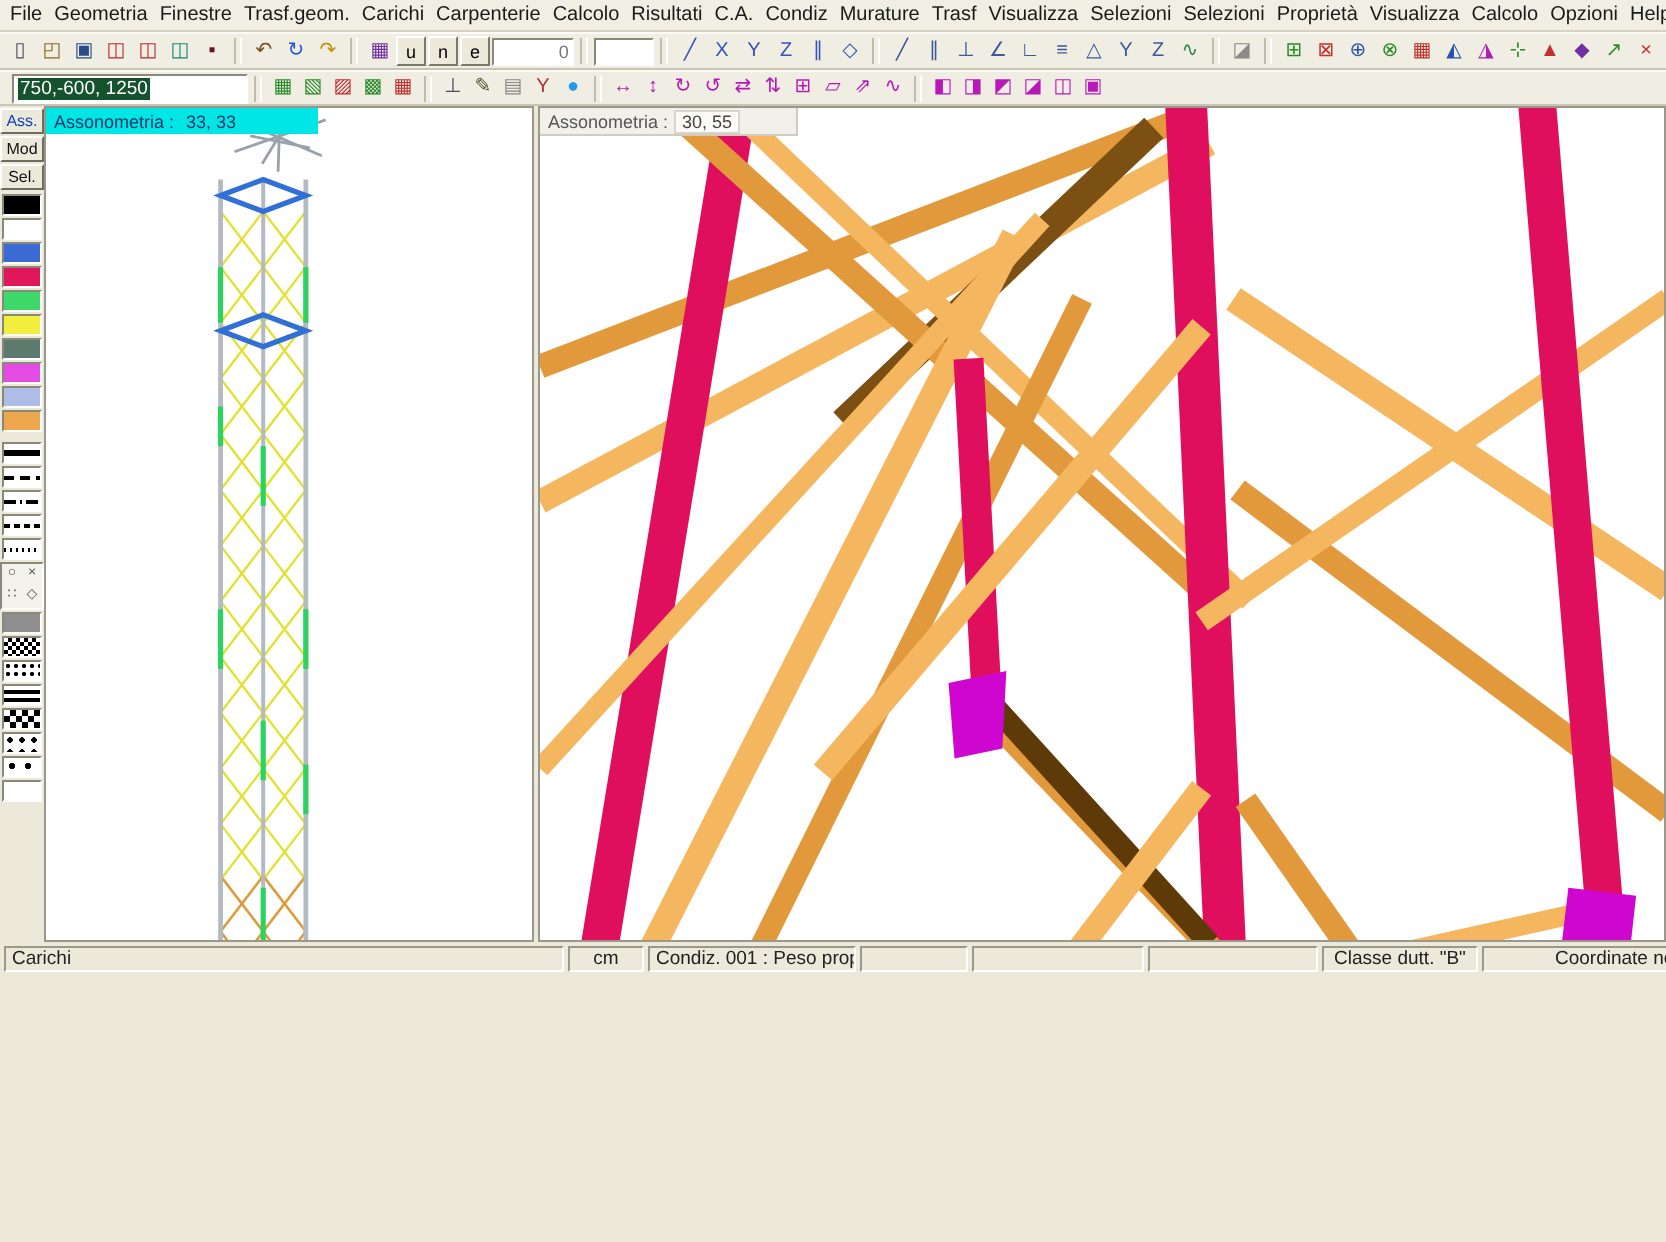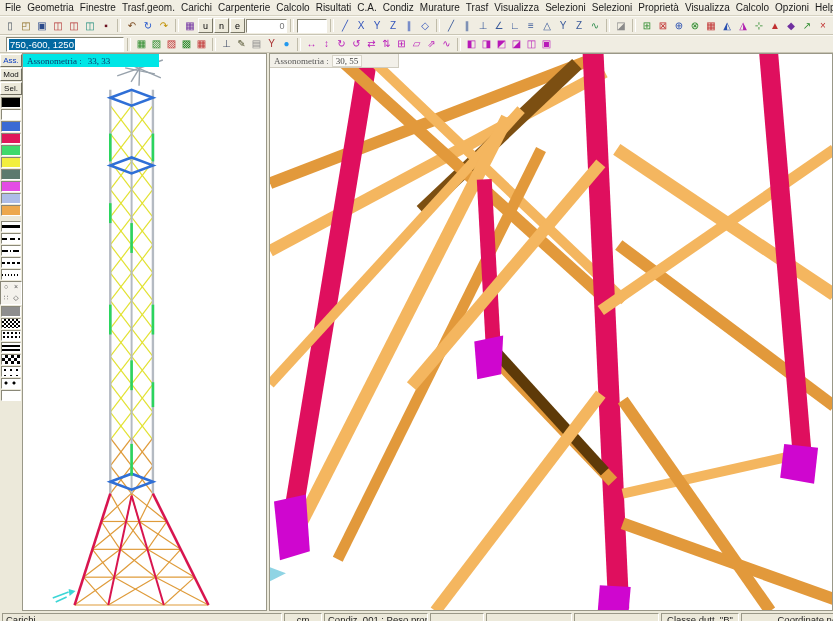--- a/index.html
+++ b/index.html
@@ -41,23 +41,23 @@
   .prompt-box{
     width:272px;height:13px;flex:none;font-size:9.5px;color:#222;
     background:#f9f7f1;border:1px solid;border-color:#8a8878 #ffffff #ffffff #8a8878;
     padding:0 4px;line-height:13px;overflow:hidden;
   }
   .coord-input{
     width:112px;height:13px;flex:none;margin-left:4px;background:#fff;
     border:1px solid;border-color:#8a8878 #ffffff #ffffff #8a8878;
     font-size:9.5px;line-height:13px;padding:0 2px;overflow:hidden;
   }
-  .coord-input .selected{background:#0369a1;color:#ffffff;padding:0 1px;}
-  
-  .main{height:558px;display:flex;}
+  .coord-input .selected{background:#14532d;color:#ffffff;padding:0 1px;}
+  
+  .main{height:418px;display:flex;}
   .toolcol{width:22px;flex:none;display:flex;flex-direction:column;align-items:center;padding-top:1px;background:#ece9da;}
   .pbtn{
     width:20px;height:11px;flex:none;font-size:8px;text-align:center;line-height:11px;
     background:#ece9da;border:1px solid;border-color:#ffffff #6f6d5f #6f6d5f #ffffff;margin-bottom:1px;color:#111;
   }
   .pbtn.blue{color:#1040c0;}
   .swatch{width:18px;height:9px;flex:none;margin:1px 0 0 0;border:1px solid;border-color:#8a8878 #ffffff #ffffff #8a8878;background:#fff;}
   .gap6{height:4px;flex:none;}
   .marker-grid{
     width:20px;height:22px;flex:none;margin-top:1px;display:grid;grid-template-columns:1fr 1fr;
@@ -73,21 +73,21 @@
   
   .h1{background:#8e8e8e;}
   .h2{background-image:linear-gradient(45deg,#000 25%,transparent 25% 75%,#000 75%),linear-gradient(45deg,#000 25%,transparent 25% 75%,#000 75%);background-size:4px 4px;background-position:0 0,2px 2px;background-color:#fff;}
   .h3{background-image:radial-gradient(#000 35%,transparent 40%);background-size:4px 4px;background-color:#fff;}
   .h4{background-image:linear-gradient(0deg,#000 2px,#fff 2px);background-size:100% 4px;}
   .h5{background-image:linear-gradient(45deg,#000 25%,transparent 25% 75%,#000 75%),linear-gradient(45deg,#000 25%,transparent 25% 75%,#000 75%);background-size:6px 6px;background-position:0 0,3px 3px;background-color:#fff;}
   .h6{background-image:radial-gradient(#000 30%,transparent 35%);background-size:6px 6px;background-color:#fff;}
   .h7{background-image:radial-gradient(#000 25%,transparent 30%);background-size:8px 8px;background-color:#fff;}
   .h8{background:#ffffff;}
   
-  .vp{position:relative;background:#ffffff;border:1px solid #9a9888;overflow:hidden;font-family:Liberation Serif, serif;}
+  .vp{position:relative;background:#ffffff;border:1px solid #9a9888;overflow:hidden;}
   .vp-left{width:243px;flex:none;margin-left:0;}
   .vp-right{flex:1;margin-left:2px;}
   .vp svg{position:absolute;left:0;top:0;}
   .vp-title{
     position:absolute;top:0;left:0;height:13px;display:flex;align-items:center;gap:3px;
     font-size:9px;padding:0 4px;z-index:5;
   }
   .vp-title.active{background:#00e6e6;color:#0a3a6b;width:128px;}
   .vp-title.inactive{background:#f2f0e9;color:#555;width:120px;border-right:1px solid #cfccc0;border-bottom:1px solid #cfccc0;}
   .vp-title .val{padding:0 3px;}

